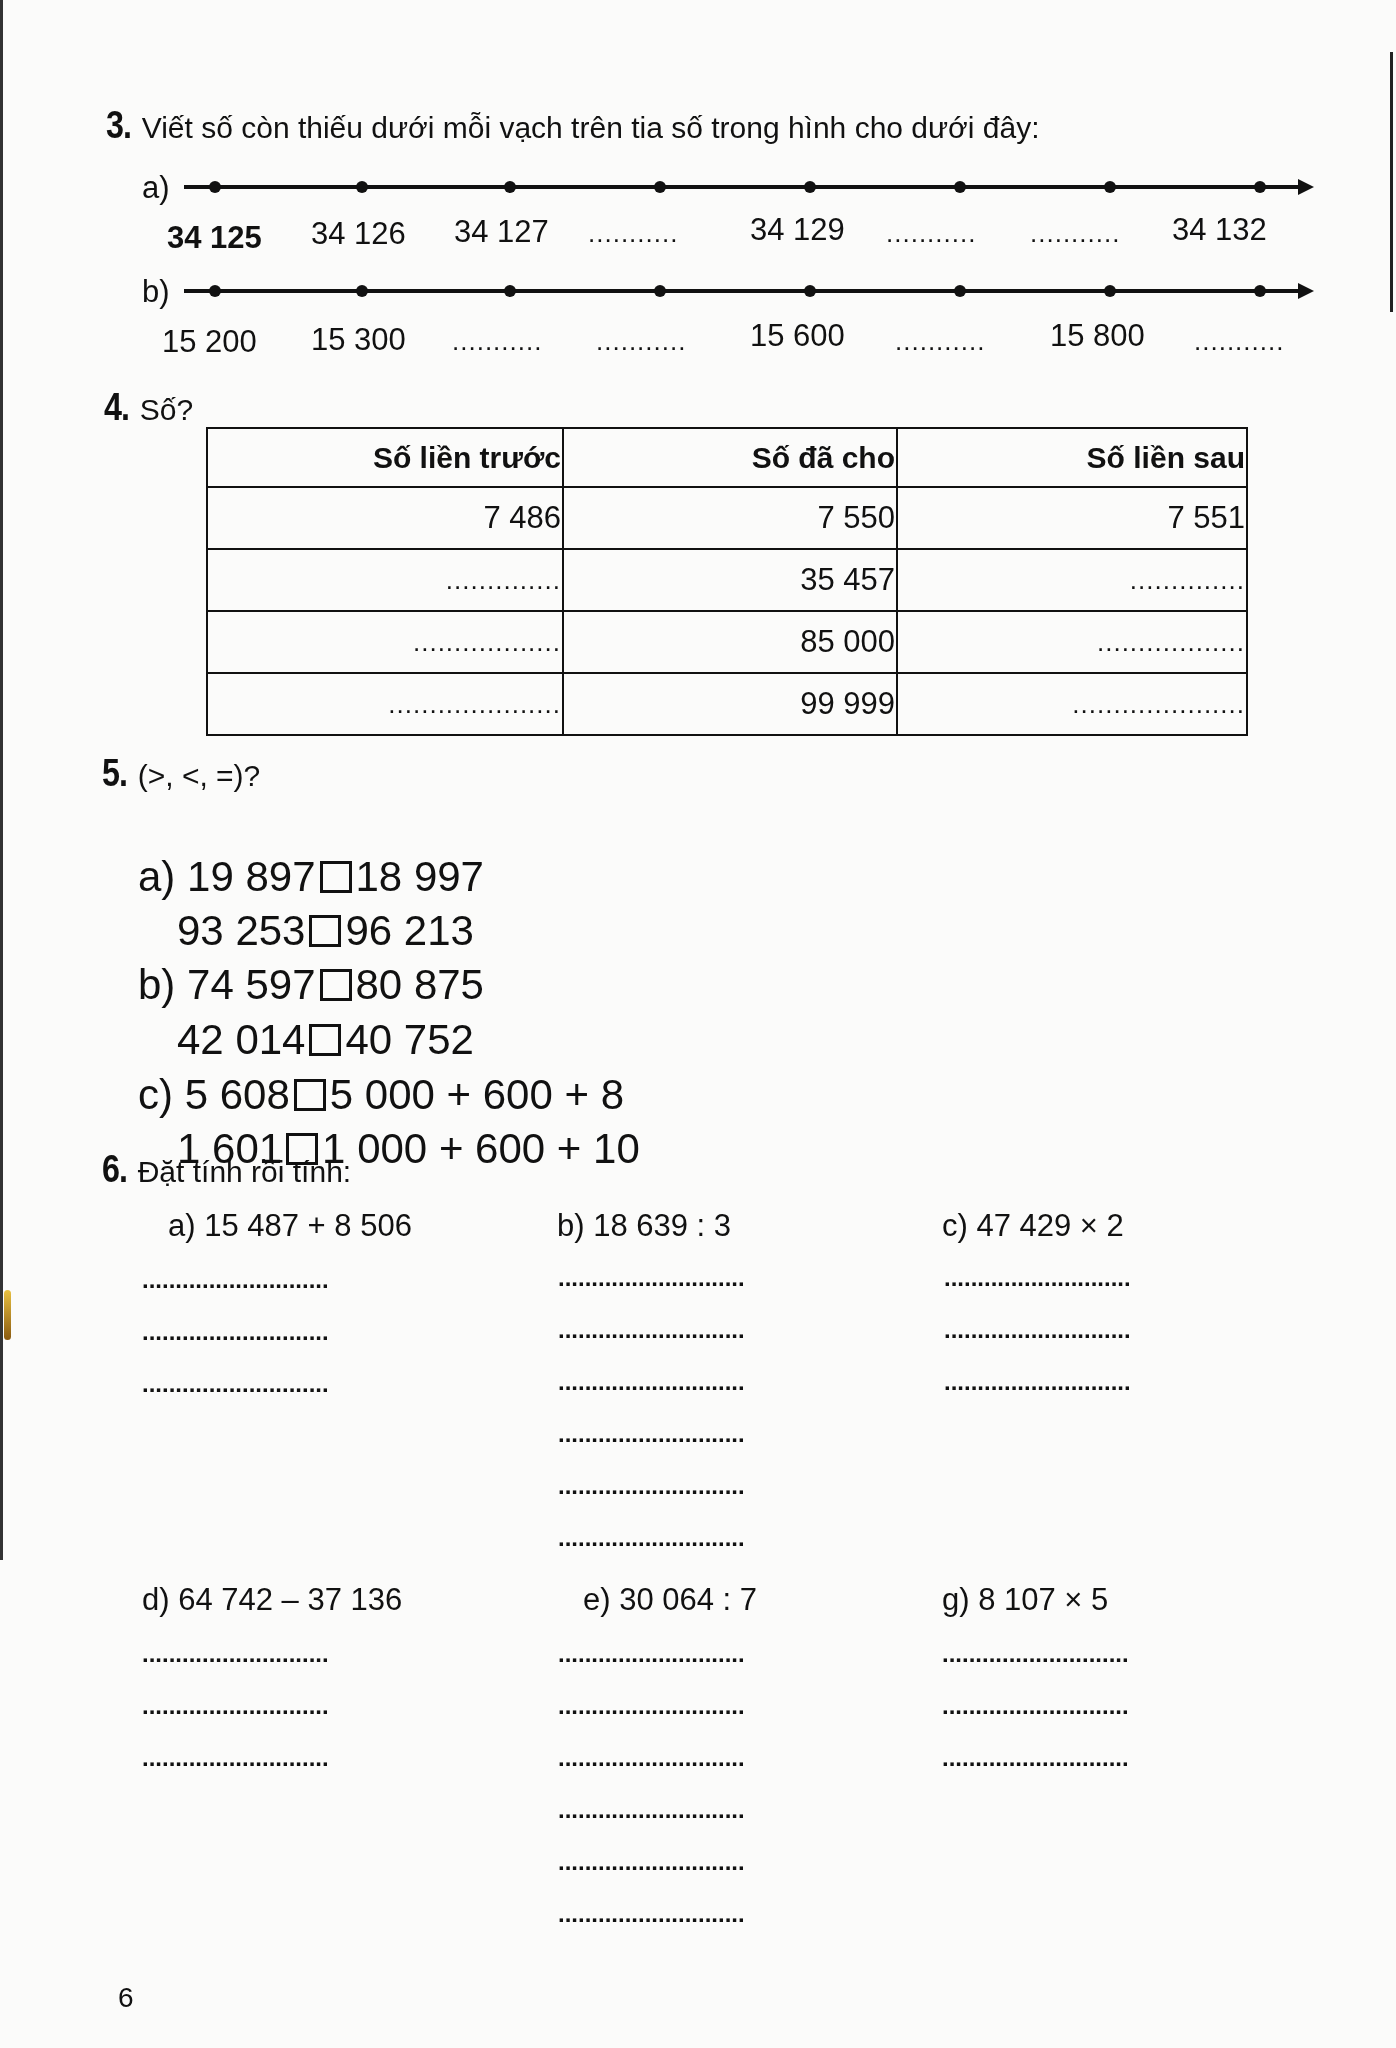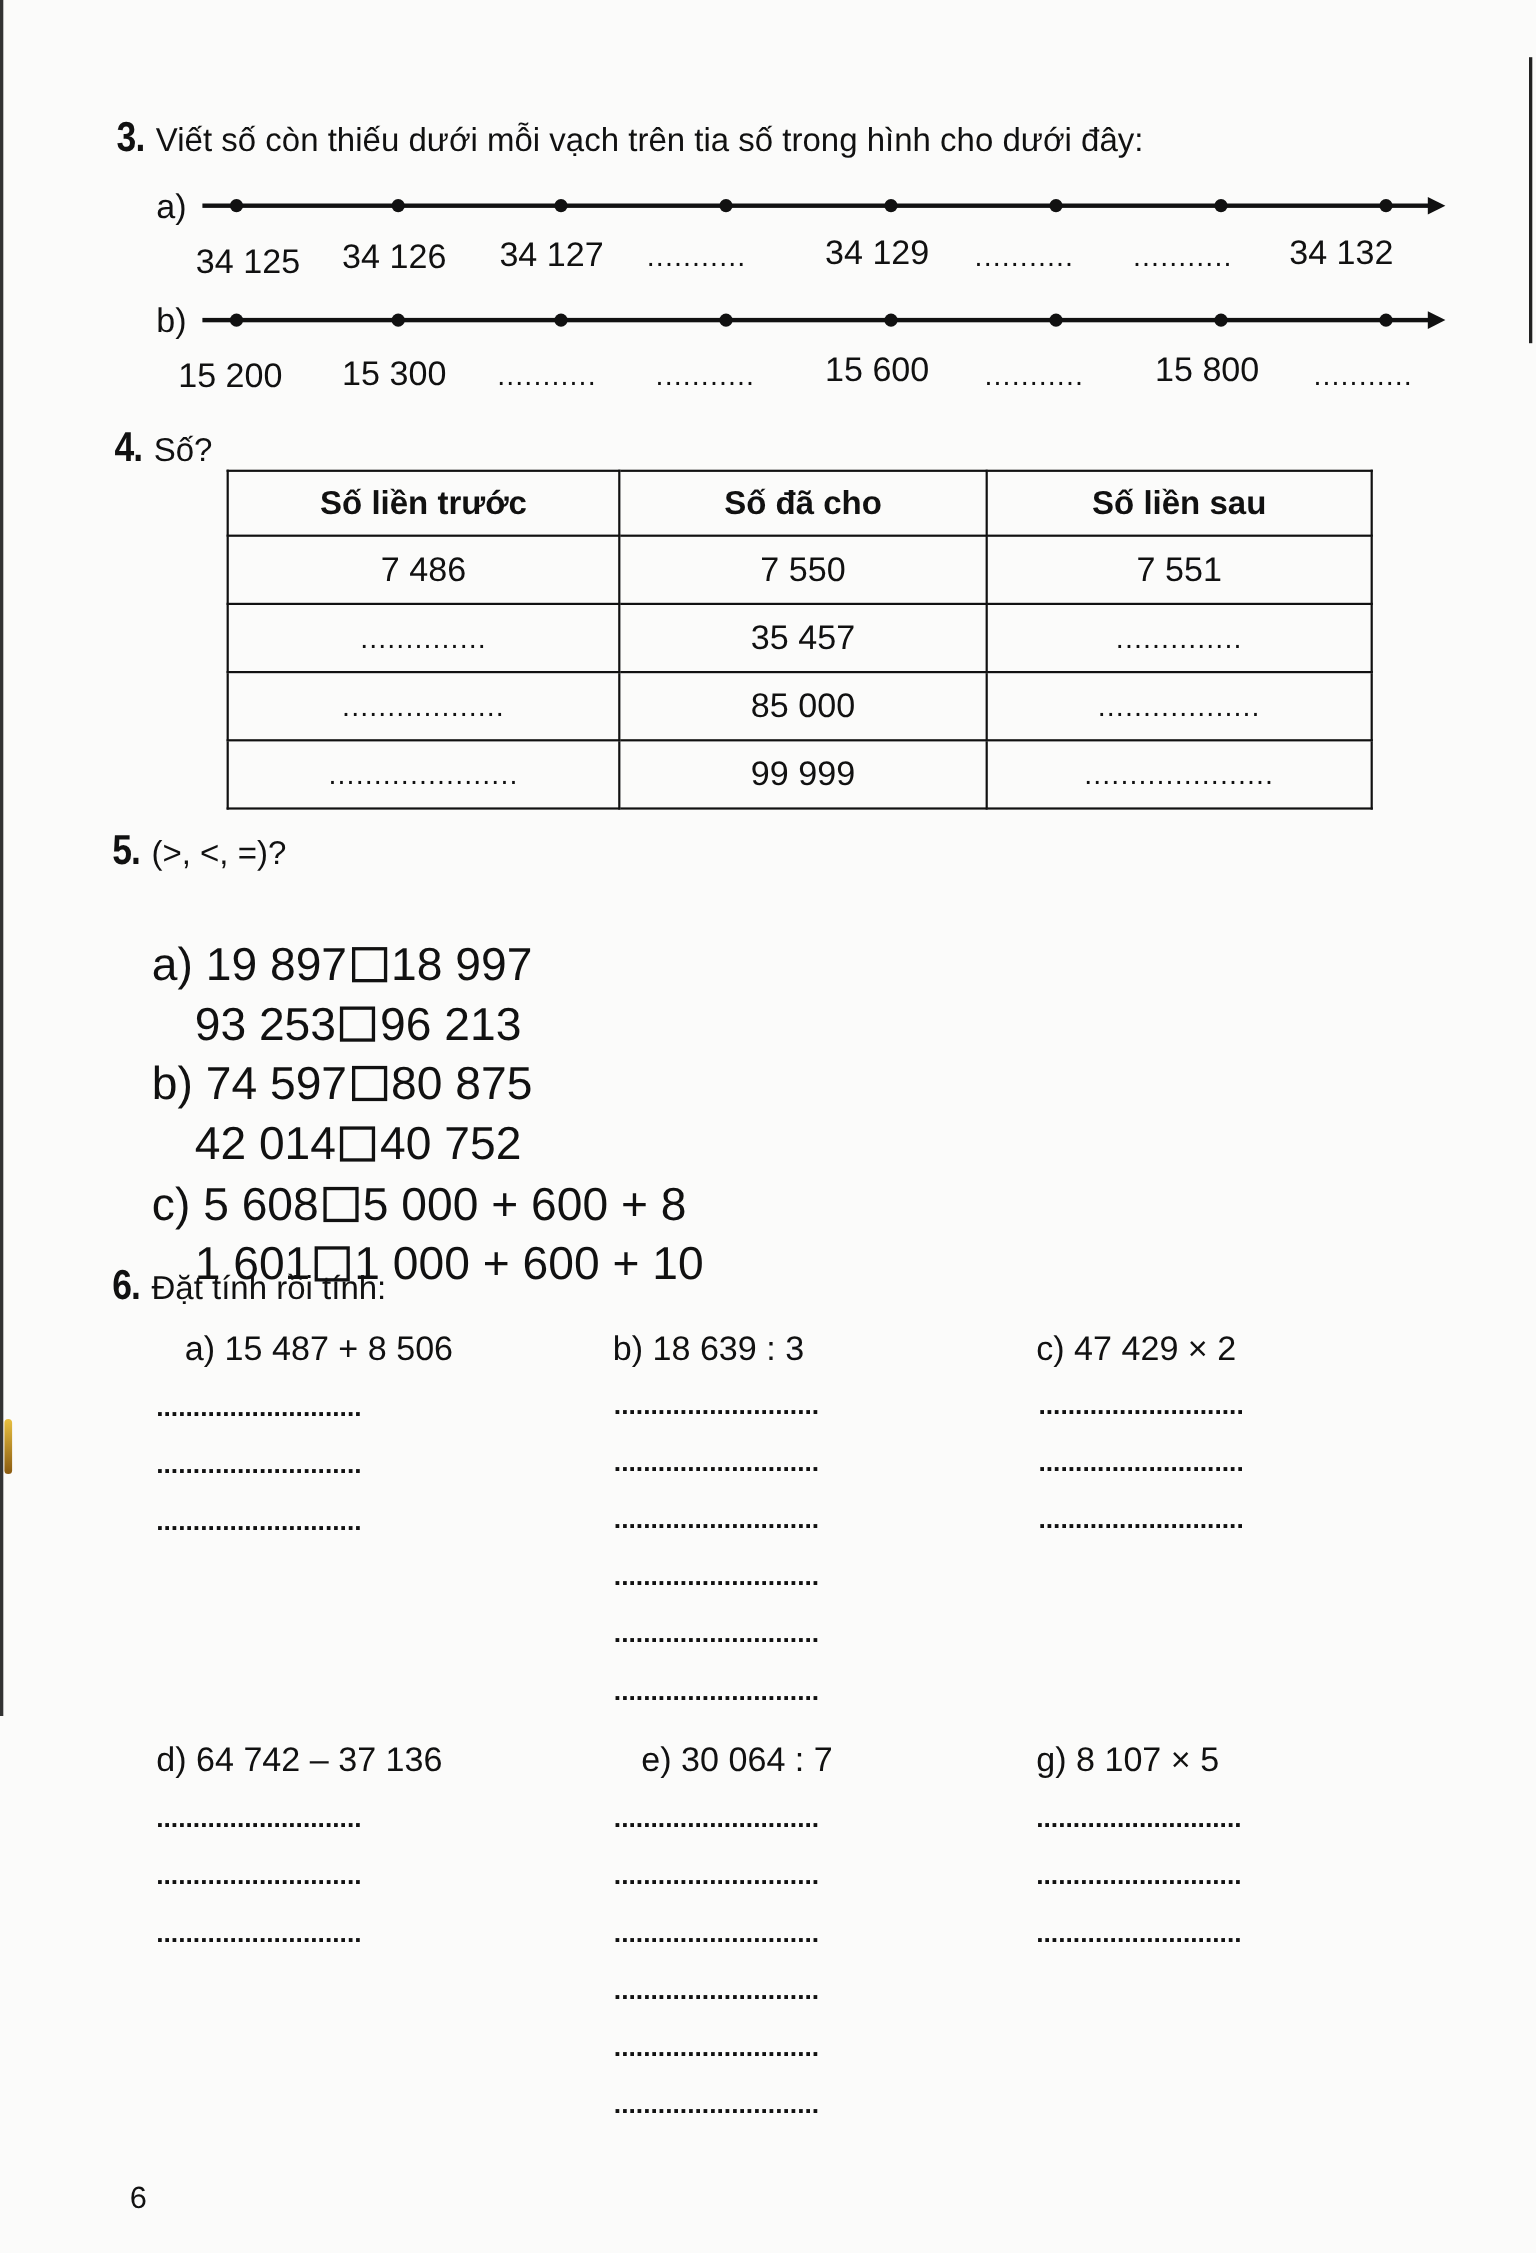--- a/index.html
+++ b/index.html
@@ -10,21 +10,21 @@
   .stain{left:4px;top:1290px;width:7px;height:50px;border-radius:4px;background:linear-gradient(#e8c040,#8a5a10);}
   .qnum{font-weight:bold;font-size:38px;transform:scaleX(0.85);transform-origin:left;display:inline-block;letter-spacing:-1px;}
   .qtext{font-size:30px;}
   .heading{display:flex;align-items:baseline;gap:6px;}
   .lbl{font-size:31px;white-space:nowrap;}
   .dots{font-size:26px;letter-spacing:1px;white-space:nowrap;}
   .numline{height:4px;background:#111;}
   .dot{width:12px;height:12px;border-radius:50%;background:#111;}
   .arrow{width:0;height:0;border-top:8px solid transparent;border-bottom:8px solid transparent;border-left:16px solid #111;}
   table{border-collapse:collapse;}
-  td,th{border:2.5px solid #111;text-align:center;font-size:31px;}
+  td,th{border:2.5px solid #111;text-align:right;font-size:31px;}
   th{font-weight:bold;font-size:30px;height:55px;}
   td{height:58px;}
   .box{display:inline-block;width:26px;height:26px;border:3px solid #111;vertical-align:-2px;margin:0 4px;}
   .cmp{font-size:42px;white-space:nowrap;margin-top:41px;}
   .wline{font-size:24px;letter-spacing:0px;white-space:nowrap;font-weight:bold;}
   .pageno{font-size:28px;}
 </style>
 </head>
 <body>
 
@@ -42,21 +42,21 @@
 <div class="abs arrow" style="left:1298px;top:179px;"></div>
 <div class="abs dot" style="left:209px;top:181px;"></div>
 <div class="abs dot" style="left:356px;top:181px;"></div>
 <div class="abs dot" style="left:504px;top:181px;"></div>
 <div class="abs dot" style="left:654px;top:181px;"></div>
 <div class="abs dot" style="left:804px;top:181px;"></div>
 <div class="abs dot" style="left:954px;top:181px;"></div>
 <div class="abs dot" style="left:1104px;top:181px;"></div>
 <div class="abs dot" style="left:1254px;top:181px;"></div>
 
-<span class="abs lbl" style="left:178px;top:220px;">34 125</span>
+<span class="abs lbl" style="left:167px;top:220px;font-weight:bold;">34 125</span>
 <span class="abs lbl" style="left:311px;top:216px;">34 126</span>
 <span class="abs lbl" style="left:454px;top:214px;">34 127</span>
 <span class="abs dots" style="left:588px;top:218px;">...........</span>
 <span class="abs lbl" style="left:750px;top:212px;">34 129</span>
 <span class="abs dots" style="left:886px;top:218px;">...........</span>
 <span class="abs dots" style="left:1030px;top:218px;">...........</span>
 <span class="abs lbl" style="left:1172px;top:212px;">34 132</span>
 
 <span class="abs lbl" style="left:142px;top:274px;">b)</span>
 <div class="abs numline" style="left:184px;top:289px;width:1115px;"></div>

